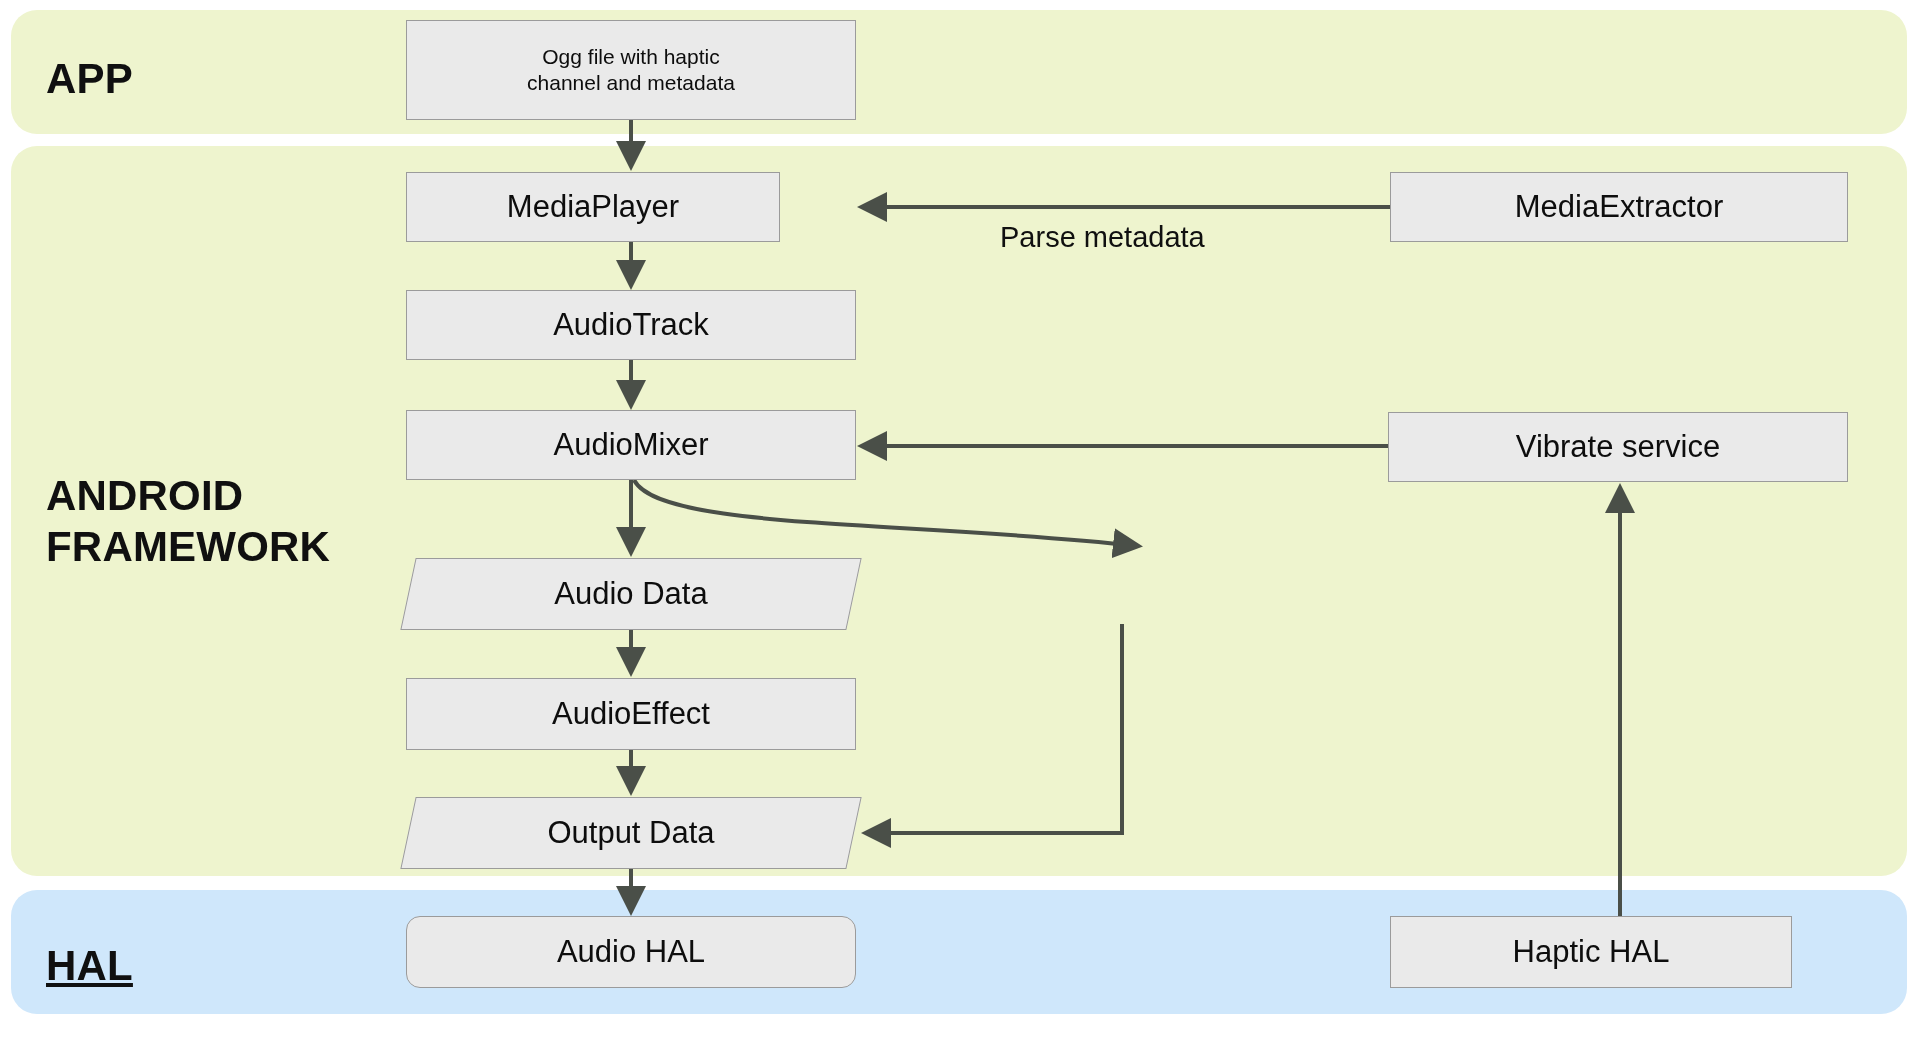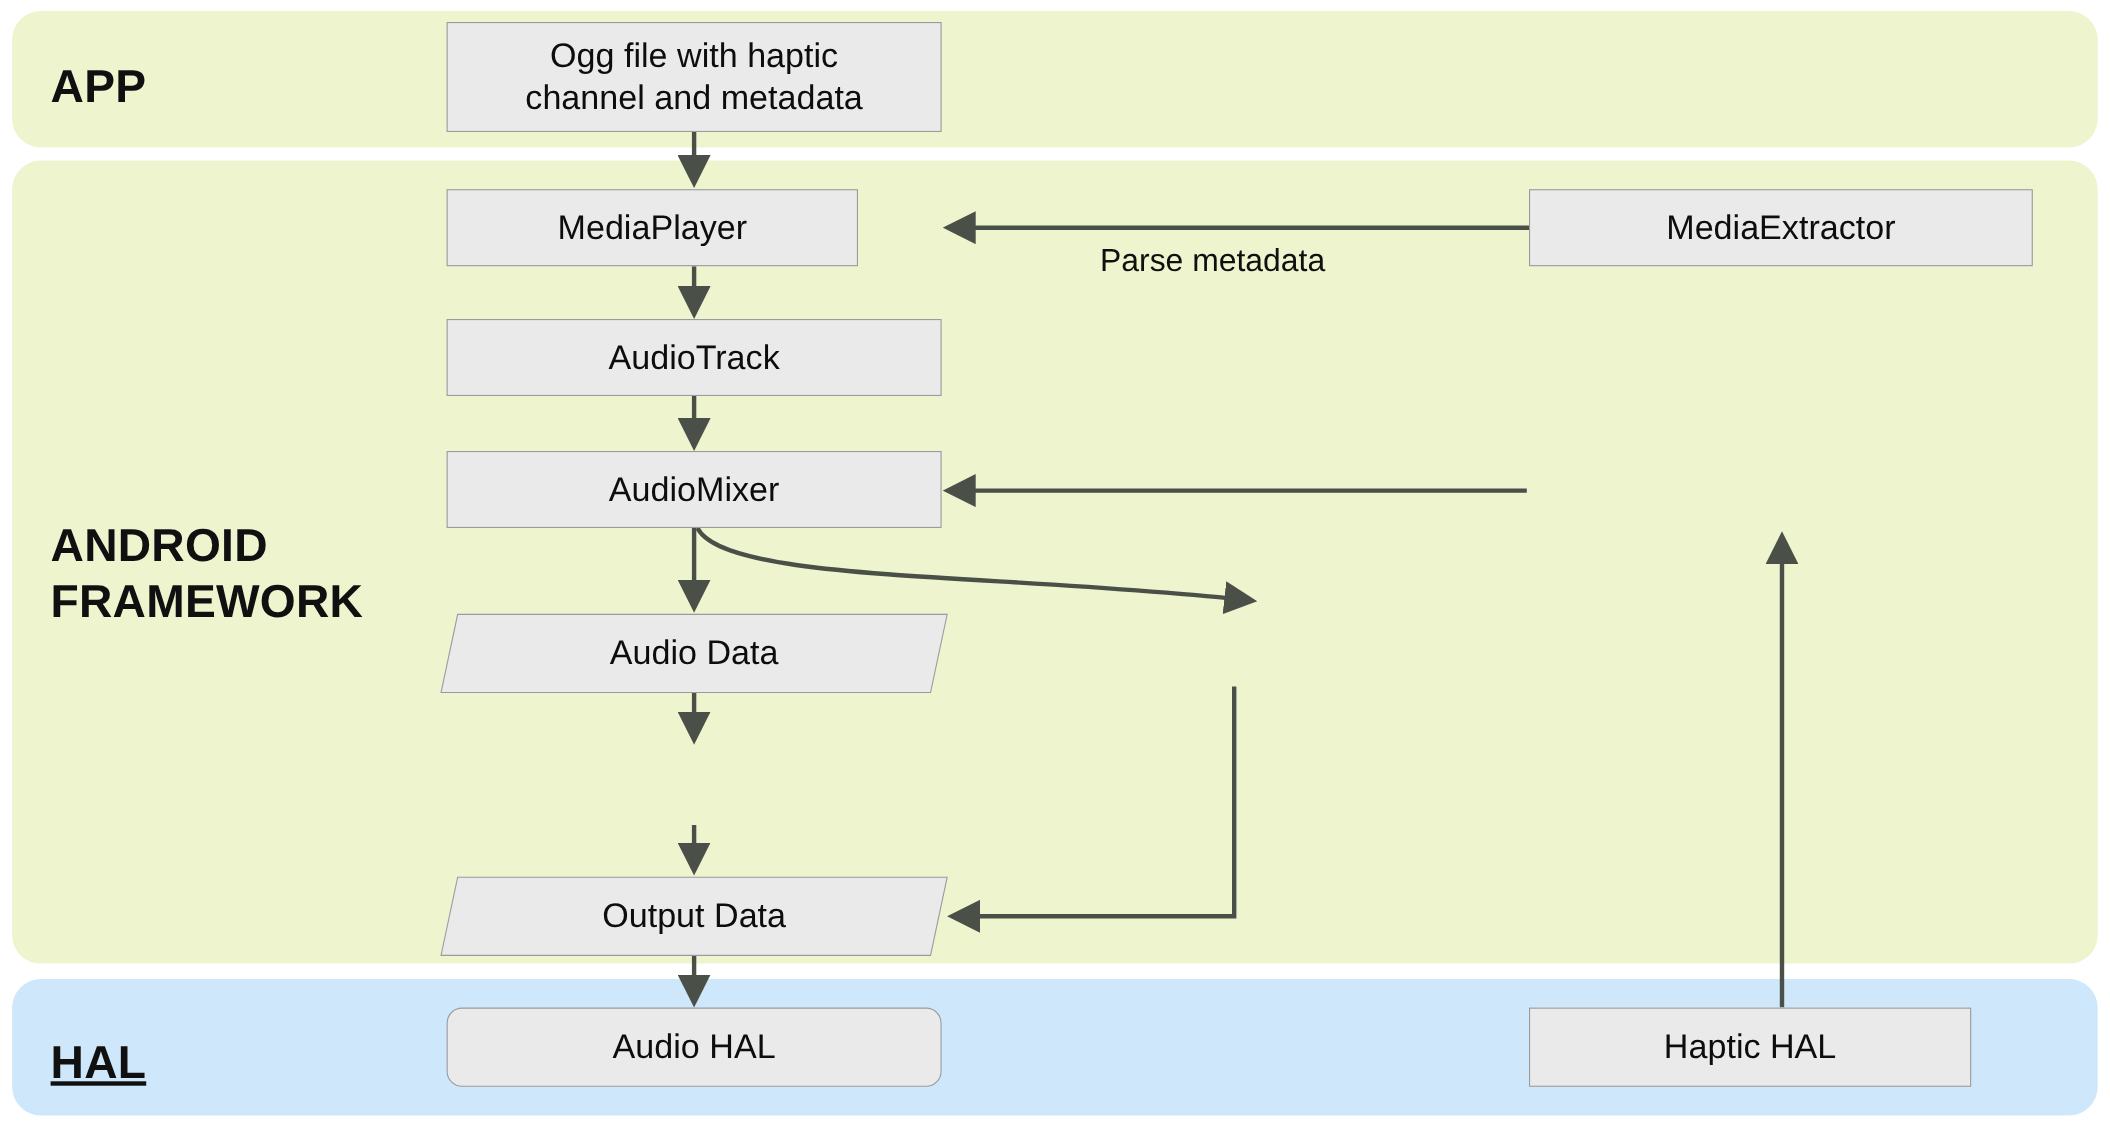--- a/index.html
+++ b/index.html
@@ -63,21 +63,21 @@
     border: 1.5px solid #9b9b9b;
     display: flex;
     align-items: center;
     justify-content: center;
     text-align: center;
     color: #0d0d0d;
     font-size: 31px;
     line-height: 1.24;
     padding: 0 10px;
   }
-  .node.two-line { font-size: 31px; }
+  .node.two-line { font-size: 21px; }
 
   
   .data-node {
     position: absolute;
     box-sizing: border-box;
     display: flex;
     align-items: center;
     justify-content: center;
     color: #0d0d0d;
     font-size: 31px;
@@ -164,27 +164,29 @@
 channel and metadata</div>
 
   <div class="node" style="left:406px; top:172px; width:374px; height:70px;">MediaPlayer</div>
 
   <div class="node" style="left:1390px; top:172px; width:458px; height:70px;">MediaExtractor</div>
 
   <div class="node" style="left:406px; top:290px; width:450px; height:70px;">AudioTrack</div>
 
   <div class="node" style="left:406px; top:410px; width:450px; height:70px;">AudioMixer</div>
 
+  <div class="node" style="left:1388px; top:412px; width:460px; height:70px;">Vibrate service</div>
 
   <div class="data-node" style="left:408px; top:558px; width:446px; height:72px;">
     <span class="skewbg"></span>
     <span class="dtext">Audio Data</span>
   </div>
 
 
+  <div class="node" style="left:406px; top:678px; width:450px; height:72px;">AudioEffect</div>
 
   <div class="data-node" style="left:408px; top:797px; width:446px; height:72px;">
     <span class="skewbg"></span>
     <span class="dtext">Output Data</span>
   </div>
 
   <div class="node" style="left:406px; top:916px; width:450px; height:72px;border-radius:14px;">Audio HAL</div>
 
   <div class="node" style="left:1390px; top:916px; width:402px; height:72px;">Haptic HAL</div>
 

